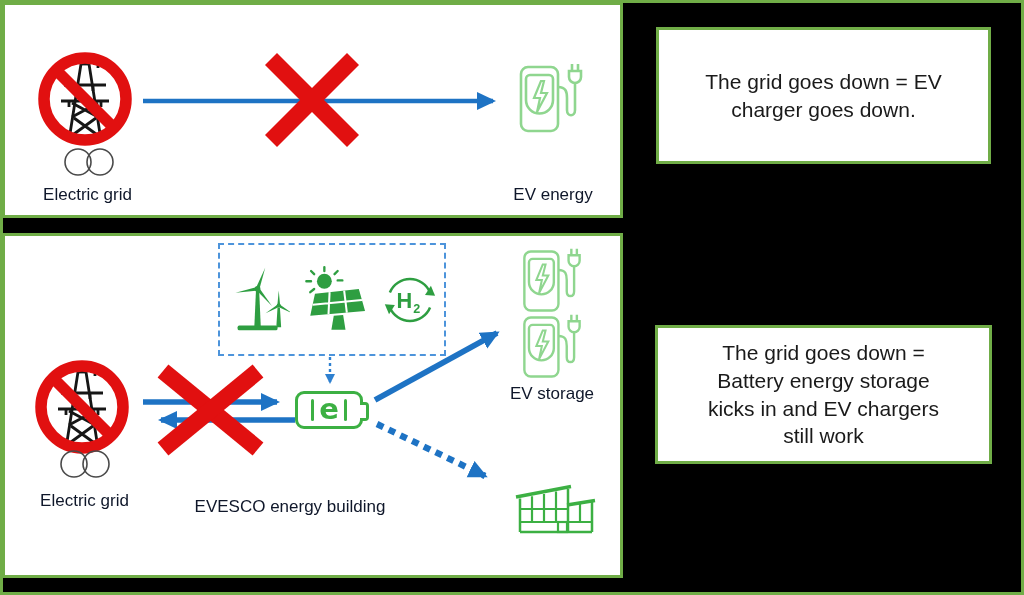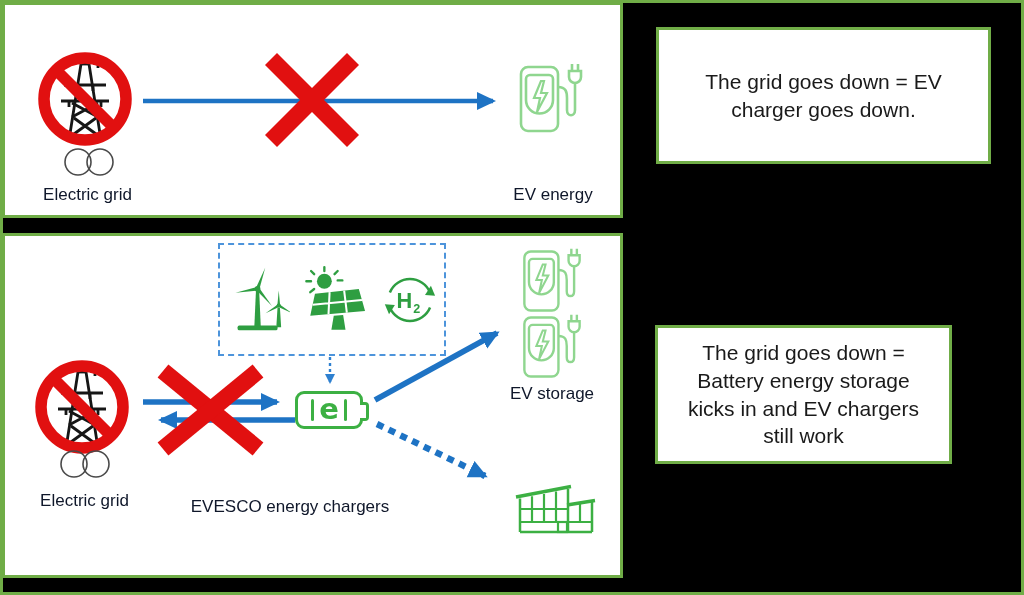--- a/index.html
+++ b/index.html
@@ -12,21 +12,21 @@
     position:absolute;background:#fff;border:3px solid #70AD47;box-sizing:border-box;
   }
   .panel-top{left:-1px;top:-1px;width:621px;height:216px;}
   .panel-bottom{left:-1px;top:230px;width:621px;height:345px;}
   .callout{
     position:absolute;background:#fff;border:3px solid #70AD47;box-sizing:border-box;
     display:flex;align-items:center;justify-content:center;text-align:center;
     font-size:21px;line-height:1.33;color:#1a1a1a;white-space:pre-line;
   }
   .callout-top{left:653px;top:24px;width:335px;height:137px;}
-  .callout-bottom{left:652px;top:322px;width:297px;height:139px;}
+  .callout-bottom{left:652px;top:322px;width:337px;height:139px;}
   .abs{position:absolute;}
   .lbl{
     position:absolute;font-size:17px;color:#0f172a;text-align:center;
     white-space:nowrap;
   }
   .battery{
     position:absolute;border:3.5px solid #3CB043;border-radius:9px;background:#fff;
     display:flex;align-items:center;justify-content:center;gap:5px;box-sizing:border-box;
   }
   .battery .nub{
@@ -181,21 +181,21 @@
       <line x1="370" y1="164" x2="492" y2="97" stroke="#1E73C4" stroke-width="5.8" marker-end="url(#ahb2)"></line>
       <line x1="372" y1="188" x2="480" y2="240" stroke="#1E73C4" stroke-width="6.4" stroke-dasharray="7,6" marker-end="url(#ahb2)"></line>
     </svg>
 
     <div class="battery" style="left:290px;top:155px;width:68px;height:38px">
       <span class="bar"></span>
       <span class="e">e</span>
       <span class="bar"></span>
       <span class="nub"></span>
     </div>
-    <div class="lbl" style="left:145px;top:261px;width:280px">EVESCO energy chargers</div>
+    <div class="lbl" style="left:145px;top:261px;width:280px">EVESCO energy building</div>
 
     <svg class="abs" style="left:516px;top:10px" width="62" height="70" viewBox="0 0 66 76">
       <g stroke="#8FD68F" stroke-width="2.6" fill="none">
         <rect x="3" y="6" width="37" height="64" rx="7"></rect>
         <path d="M12,14 h19 a4,4 0 0 1 4,4 v21 a13.5,13.5 0 0 1 -27,0 v-21 a4,4 0 0 1 4,-4 z"></path>
         <path d="M23,20 L16,37 h6 L19,51 L29,32 h-6 L26,20 z" stroke-width="2.2"></path>
         <path d="M40,26 c8,0 9,5 9,11 v12 c0,7 8,7 8,0 V22"></path>
         <path d="M51,10 h12 v6 a6,6 0 0 1 -12,0 z M54,9 V3 M60,9 V3"></path>
       </g>
     </svg>

